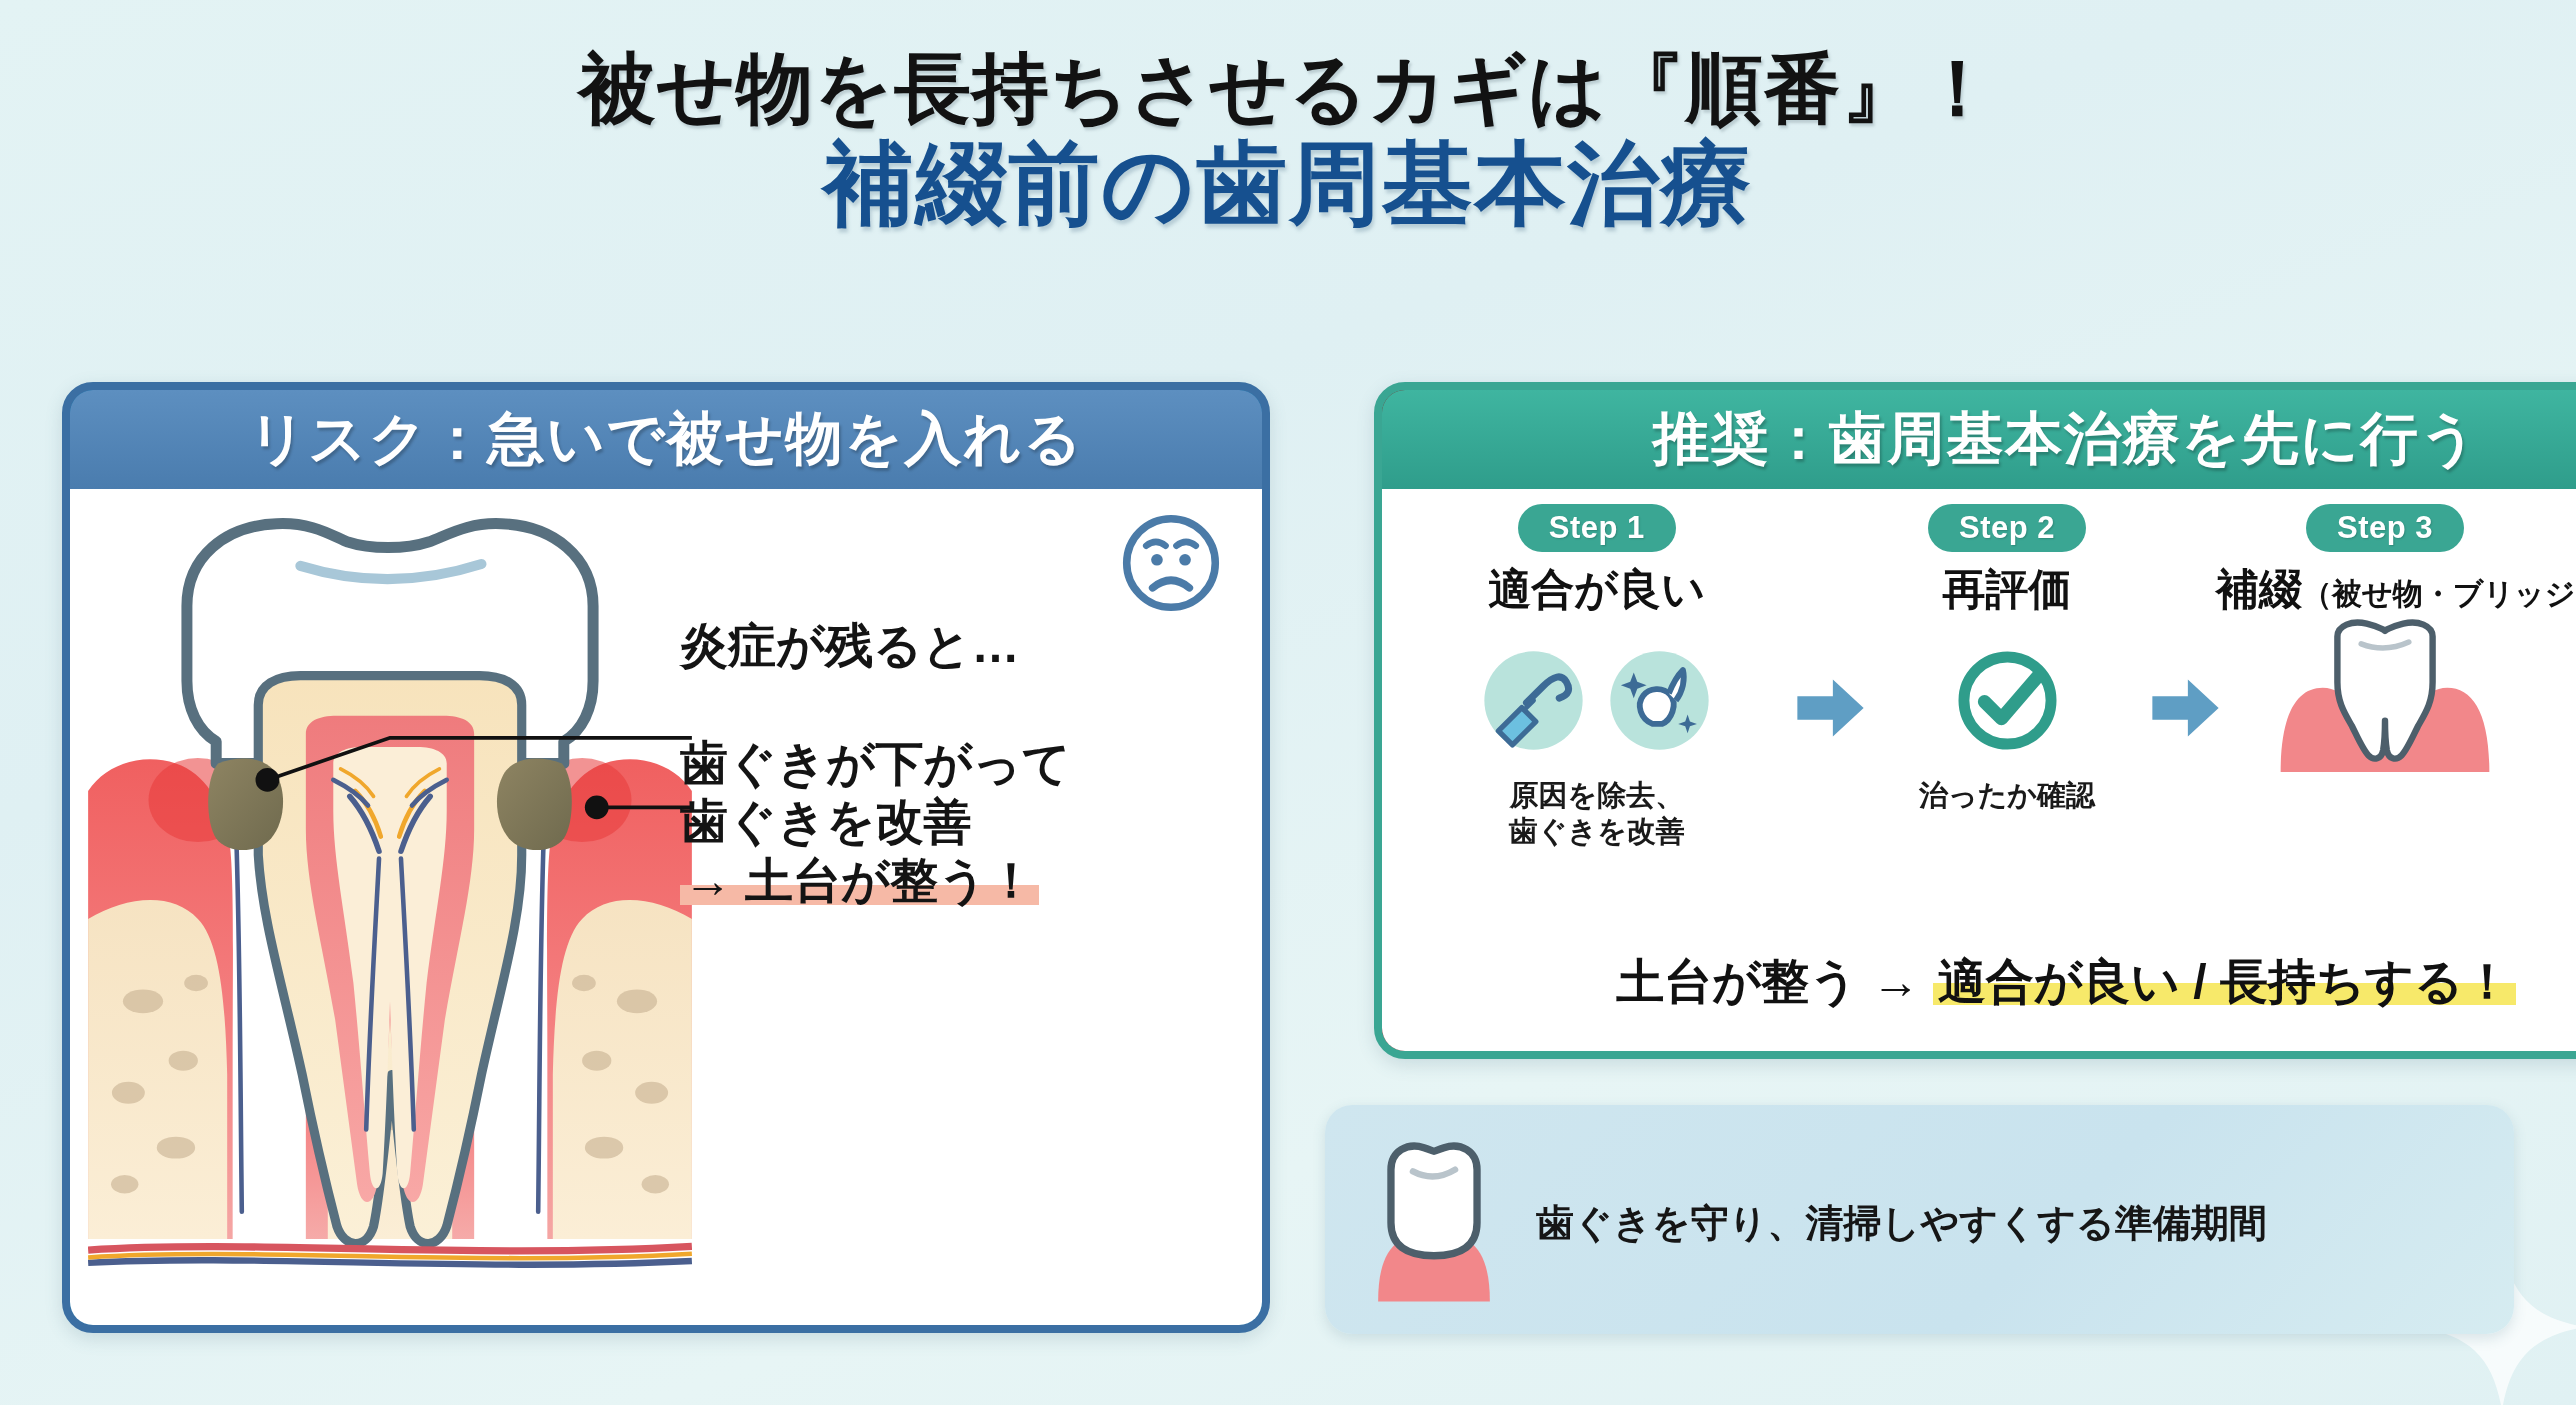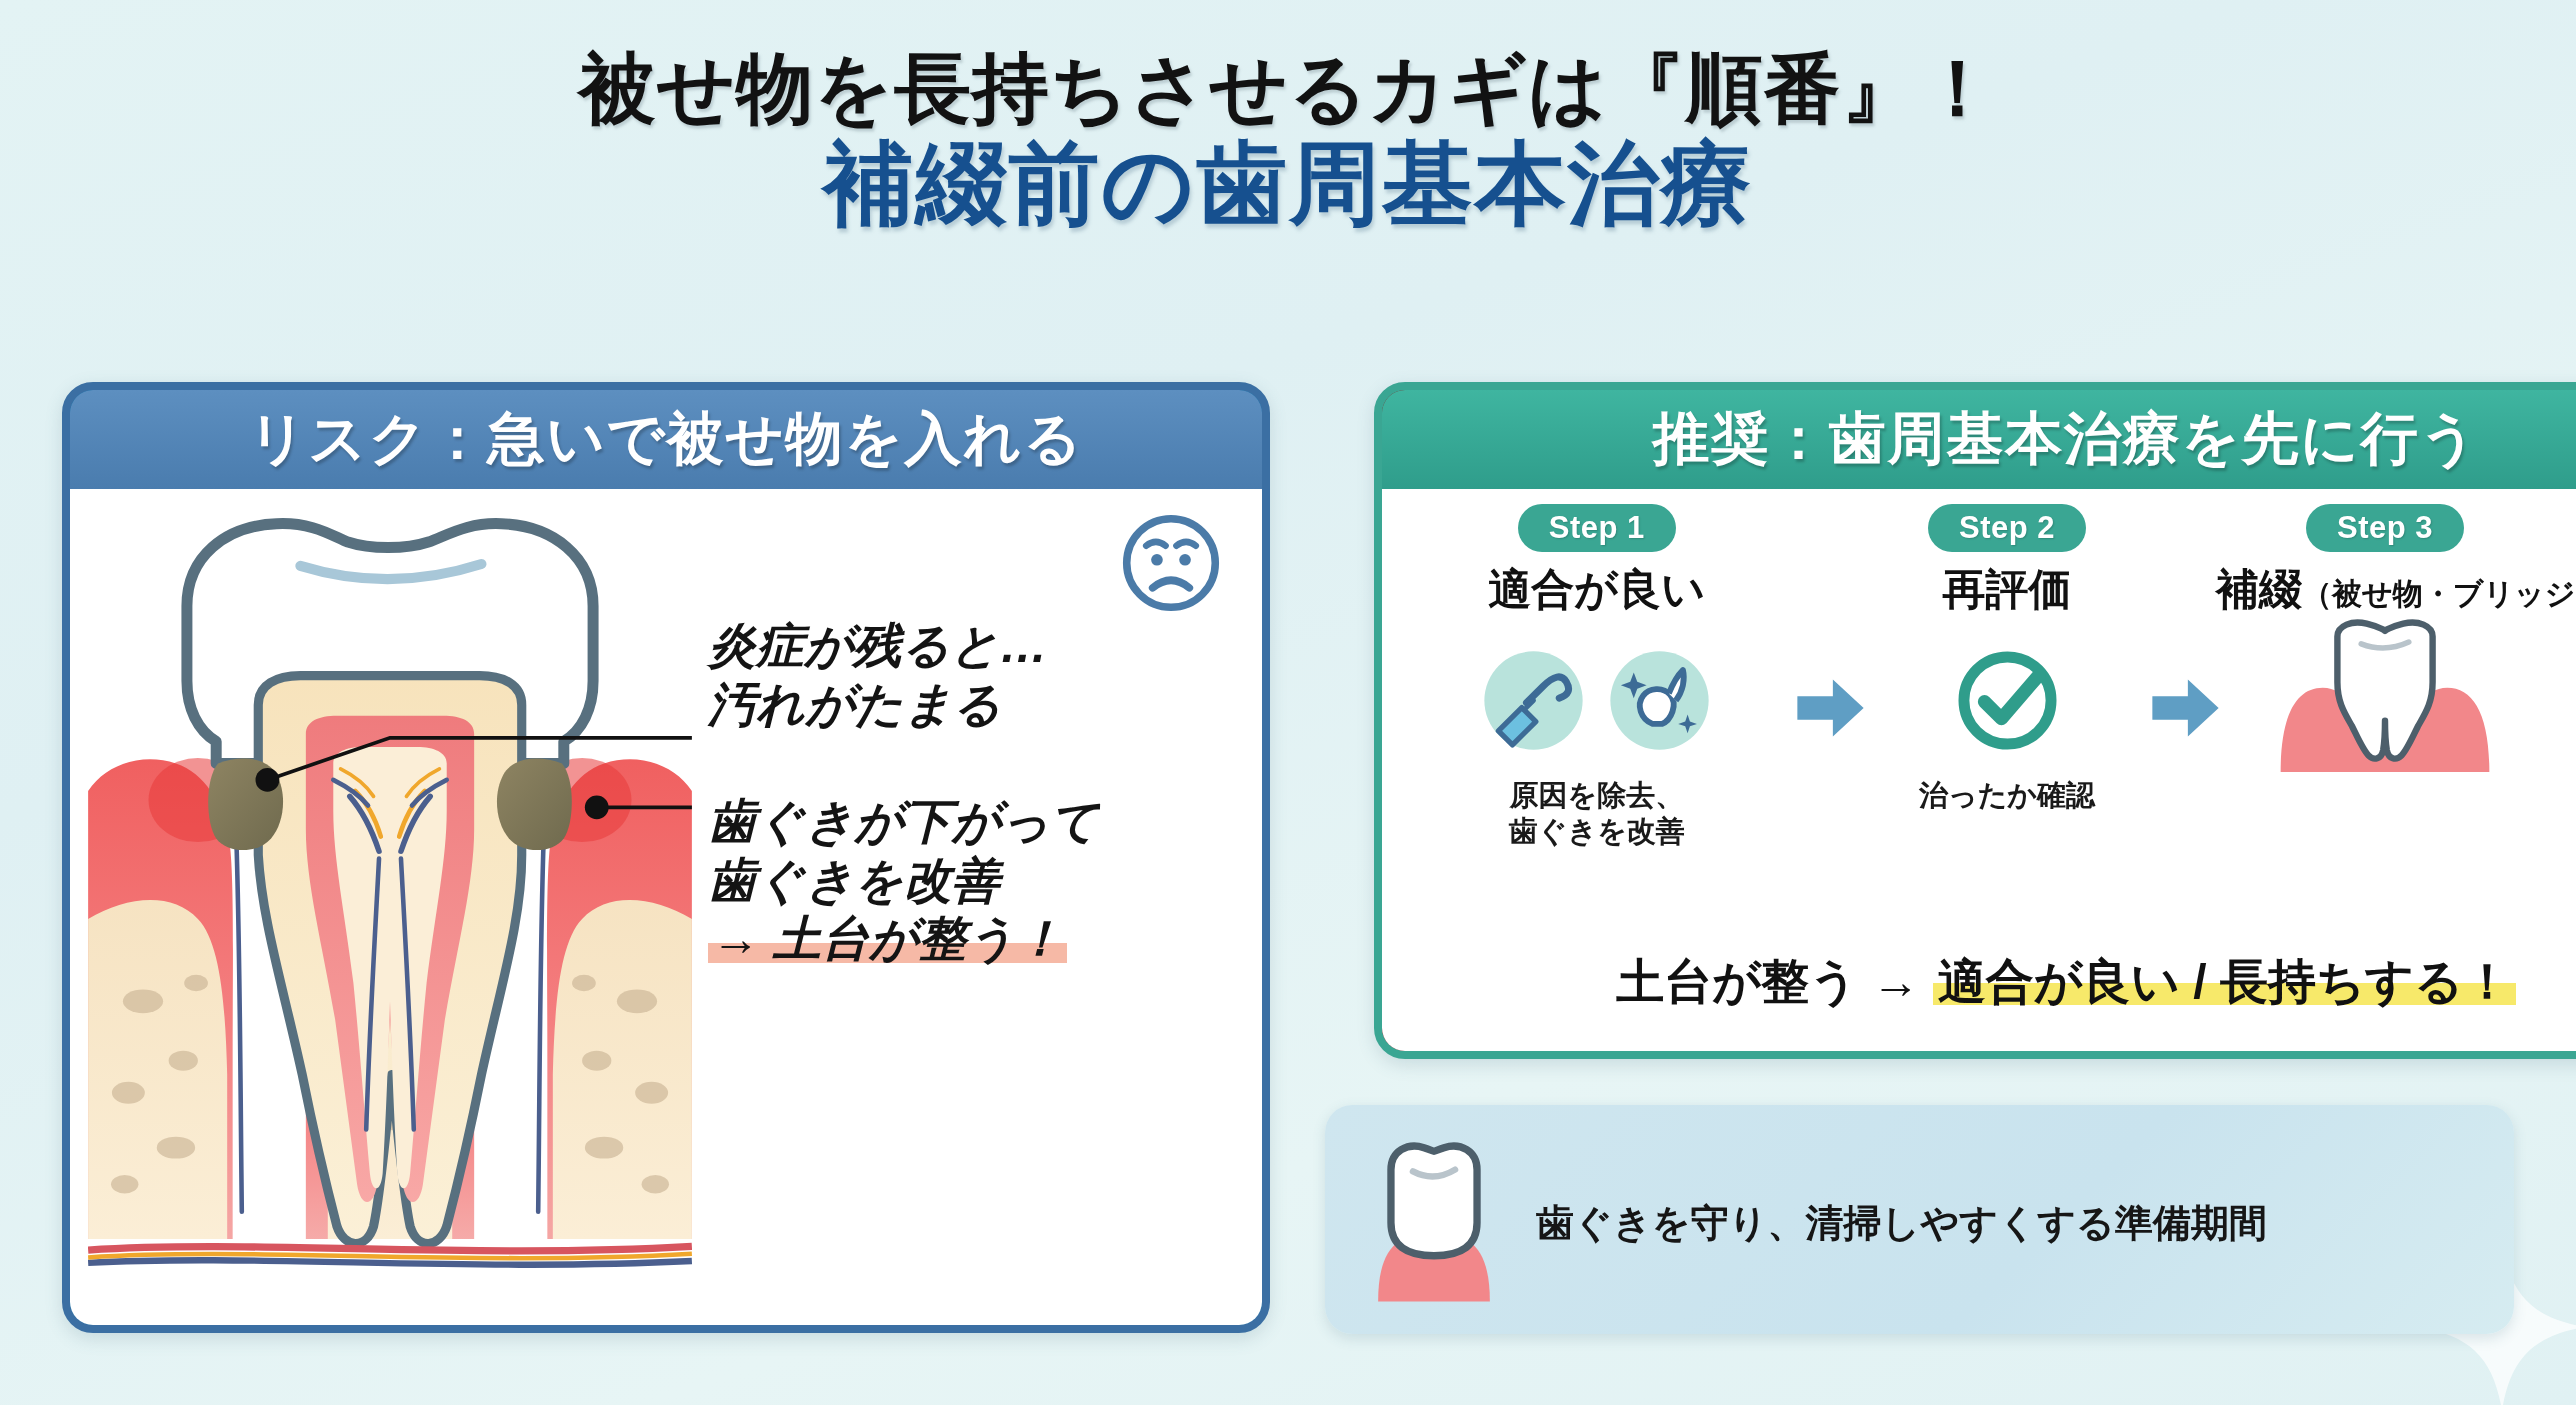--- a/index.html
+++ b/index.html
@@ -41,21 +41,21 @@
   }
   .head-risk { background:linear-gradient(180deg,#5d8fc0 0%,#4a7cae 100%); }
   .head-reco { background:linear-gradient(180deg,#3fb5a0 0%,#2f9d8b 100%); }
 
   .panel-body { position:relative; width:100%; height:calc(100% - 99px); background:#fff; }
 
   
   .sad-face { position:absolute; right:37px; top:20px; }
   .tooth-figure { position:absolute; left:18.3px; top:0px; }
 
-  .callouts { position:absolute; left:638px; top:128px; width:540px;font-style:italic; }
+  .callouts { position:absolute; left:610px; top:128px; width:540px; }
   .callout-line { font-size:48px; font-weight:bold; color:#141414; line-height:1.22; white-space:nowrap; }
   .callout-group + .callout-group { margin-top:59px; }
   .hl-pink { background:linear-gradient(transparent 58%, #f6b9a6 58%, #f6b9a6 96%, transparent 96%); padding:0 3.7px; }
 
   
   .steps { position:absolute; left:0; top:5.5px; width:100%; height:393px; }
   .step-col { position:absolute; text-align:center; }
   .step-badge {
     display:inline-block; background:#3aa693; color:#fff; font-size:31px; font-weight:bold;
     border-radius:27.4px; padding:6.4px 31px; letter-spacing:0.5px;
@@ -223,21 +223,20 @@
           <path d="M196 318 L330 272 L660 272"></path>
           <path d="M556 348 L660 348"></path>
         </g>
         <circle cx="196" cy="318" r="13" fill="#111"></circle>
         <circle cx="556" cy="348" r="13" fill="#111"></circle>
       </svg>
 
       <div class="callouts">
         <div class="callout-group">
           <div class="callout-line">炎症が残ると…</div>
-          <div class="callout-line">汚れがたまる</div>
         </div>
         <div class="callout-group">
           <div class="callout-line">歯ぐきが下がって</div>
           <div class="callout-line">歯ぐきを改善</div>
           <div class="callout-line">
             <span class="hl-pink">→ 土台が整う！</span>
           </div>
         </div>
       </div>
 

